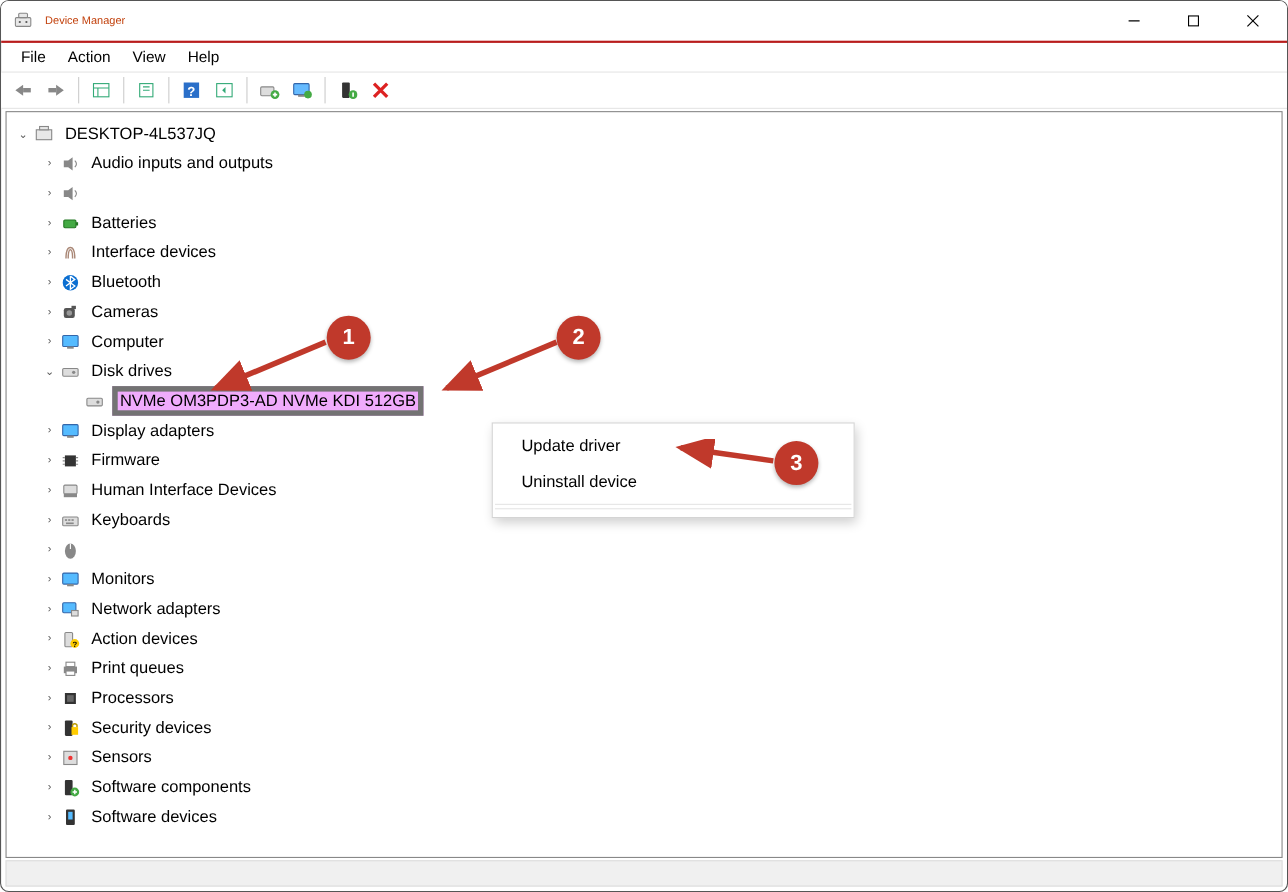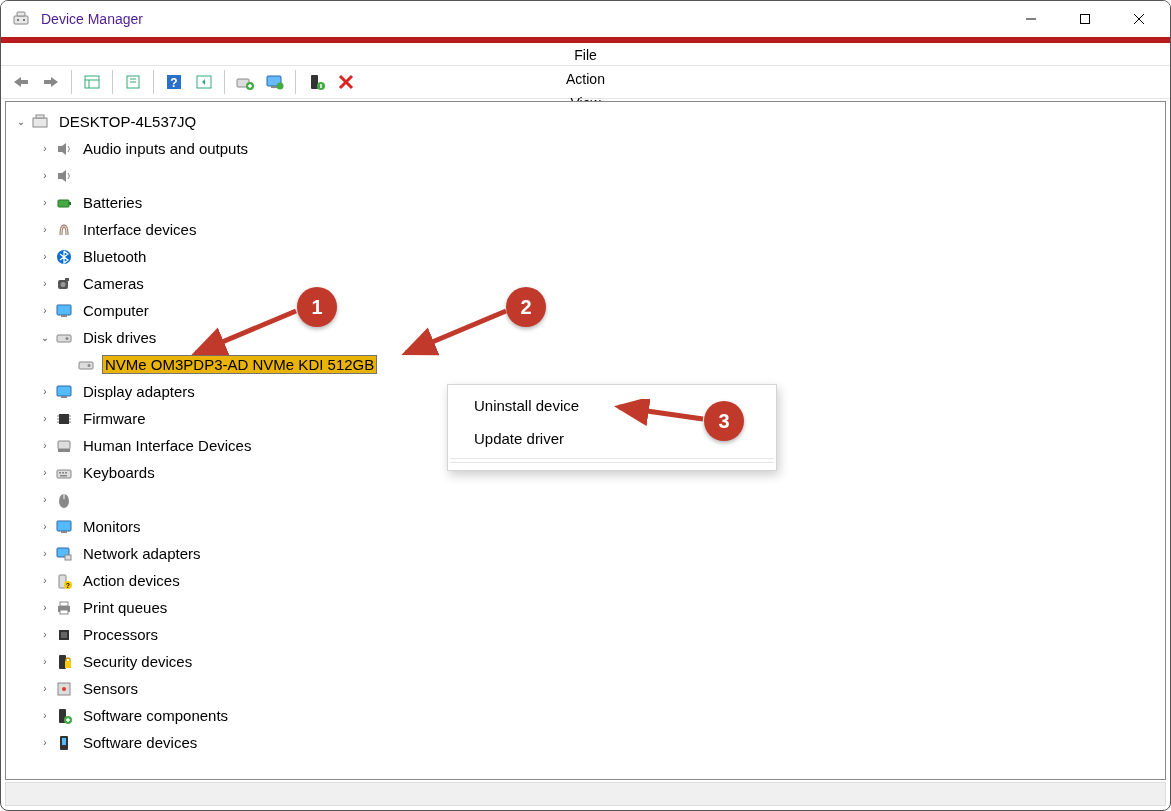--- a/index.html
+++ b/index.html
@@ -1,41 +1,41 @@
 <!DOCTYPE html>
 <html><head>
 <meta charset="utf-8">
 <style>
 * { box-sizing: border-box; margin: 0; padding: 0; font-family: "Segoe UI", Tahoma, sans-serif; }
 body { background: #fff; width: 1171px; height: 811px; overflow: hidden; position: relative; border: 1px solid #555; border-radius: 8px; }
 
 
 .titlebar { height: 36px; display: flex; align-items: center; padding: 0 4px 0 10px; background: #fff; }
 .titlebar .app-icon { width: 20px; height: 20px; margin-right: 10px; display: inline-flex; align-items: center; justify-content: center; }
-.titlebar .title { font-size: 14px; color: #4c1d95; }
+.titlebar .title { font-size: 10px; color: #c2410c; }
 .titlebar .spacer { flex: 1; }
 .titlebar .winbtn { width: 54px; height: 36px; display: flex; align-items: center; justify-content: center; color: #000; }
 
 
-.menubar { height: 28px; display: flex; align-items: center; padding: 0 8px; border-top: 6px solid #b91c1c; flex-direction: column; }
+.menubar { height: 28px; display: flex; align-items: flex-start; padding: 0 8px; border-top: 2px solid #b91c1c; }
 .menubar .menu { font-size: 14px; padding: 4px 10px; color: #000; }
 
 
 .toolbar { height: 34px; display: flex; align-items: center; padding: 0 6px; border-top: 1px solid #e5e5e5; border-bottom: 1px solid #e5e5e5; gap: 2px; background: #fff; }
 .toolbar .tbtn { width: 28px; height: 28px; display: flex; align-items: center; justify-content: center; border: 1px solid transparent; }
 .toolbar .sep { width: 1px; height: 24px; background: #ccc; margin: 0 4px; }
 
 
 .content { position: absolute; top: 100px; left: 4px; right: 4px; bottom: 30px; border: 1px solid #888; overflow-y: scroll; background: #fff; padding-top: 6px; }
 .tree { font-size: 15px; }
 .node { display: flex; align-items: center; height: 27px; padding-left: 0; white-space: nowrap; }
 .chev { width: 18px; display: flex; align-items: center; justify-content: center; color: #5a5a5a; font-size: 10px; }
 .node .icon { width: 20px; height: 20px; margin-right: 6px; display: inline-flex; align-items: center; justify-content: center; }
 .node .label { padding: 1px 3px; }
-.node.selected .label { background: #eab308; border: 1px solid #737373; padding: 0 2px; }
+.node.selected .label { background: #f0abfc; border: 5px solid #737373; padding: 0 2px; }
 
 
 .ind0 { padding-left: 6px; }
 .ind1 { padding-left: 30px; }
 .ind2 { padding-left: 70px; }
 
 
 .contextmenu { position: absolute; left: 446px; top: 383px; width: 330px; background: #fff; border: 1px solid #d4d4d4; box-shadow: 2px 4px 10px rgba(0,0,0,0.2); padding: 4px 0; }
 .contextmenu .cmitem { padding: 8px 26px; font-size: 15px; color: #000; }
 .contextmenu .cmsep { height: 1px; background: #e5e5e5; margin: 3px 2px; }
@@ -417,22 +417,22 @@
             <rect x="5" y="2" width="8" height="14" rx="1" fill="#333"></rect>
             <rect x="7" y="4" width="4" height="7" fill="#5bf"></rect>
           </svg>
         </span>
       <span class="label">Software devices</span>
     </div>
   </div>
 </div>
 
 <div class="contextmenu">
+  <div class="cmitem">Update driver</div>
   <div class="cmitem">Uninstall device</div>
-  <div class="cmitem">Update driver</div>
   <div class="cmsep"></div>
   <div class="cmsep"></div>
 </div>
 
 <div class="bubble" style="left:296px; top:286px;">
     <span>1</span>
   </div>
 <svg class="arrow" style="left:185px; top:302px;" width="120" height="60">
   <defs>
       <marker id="ah1" markerWidth="8" markerHeight="8" refX="6" refY="3" orient="auto">

